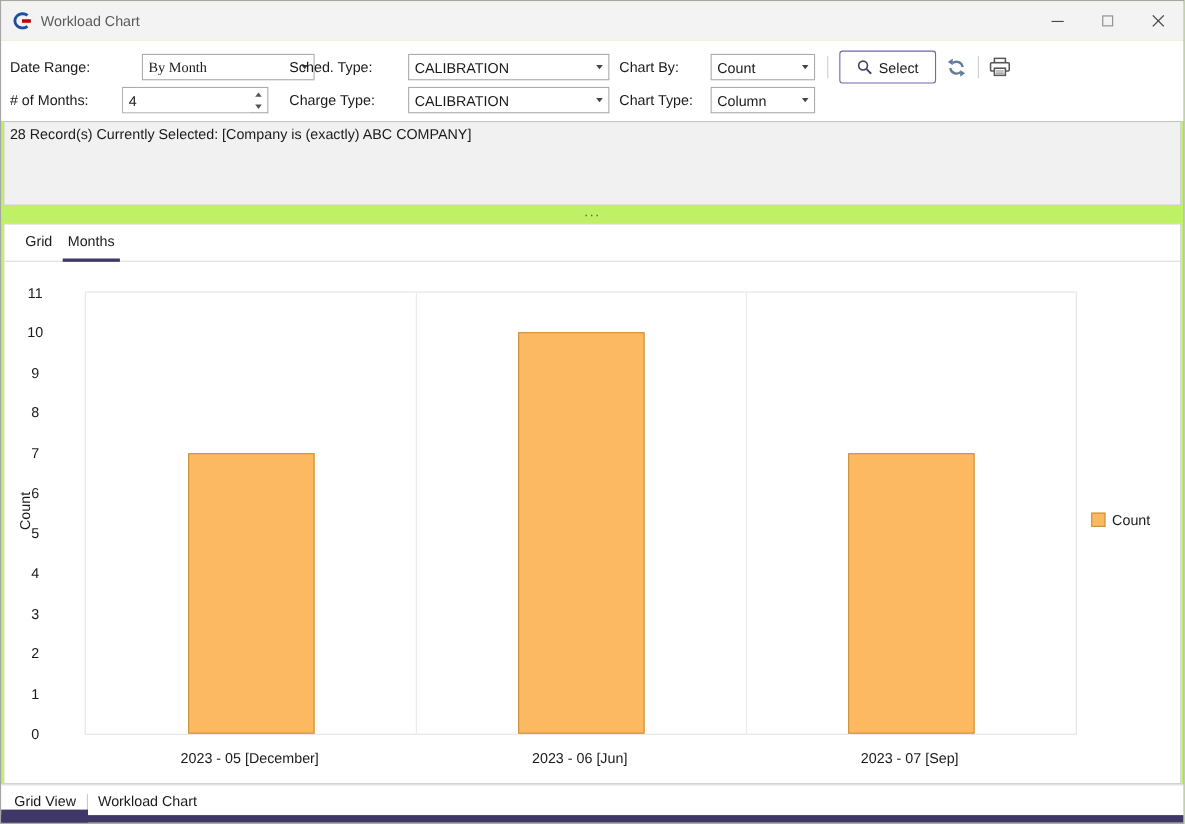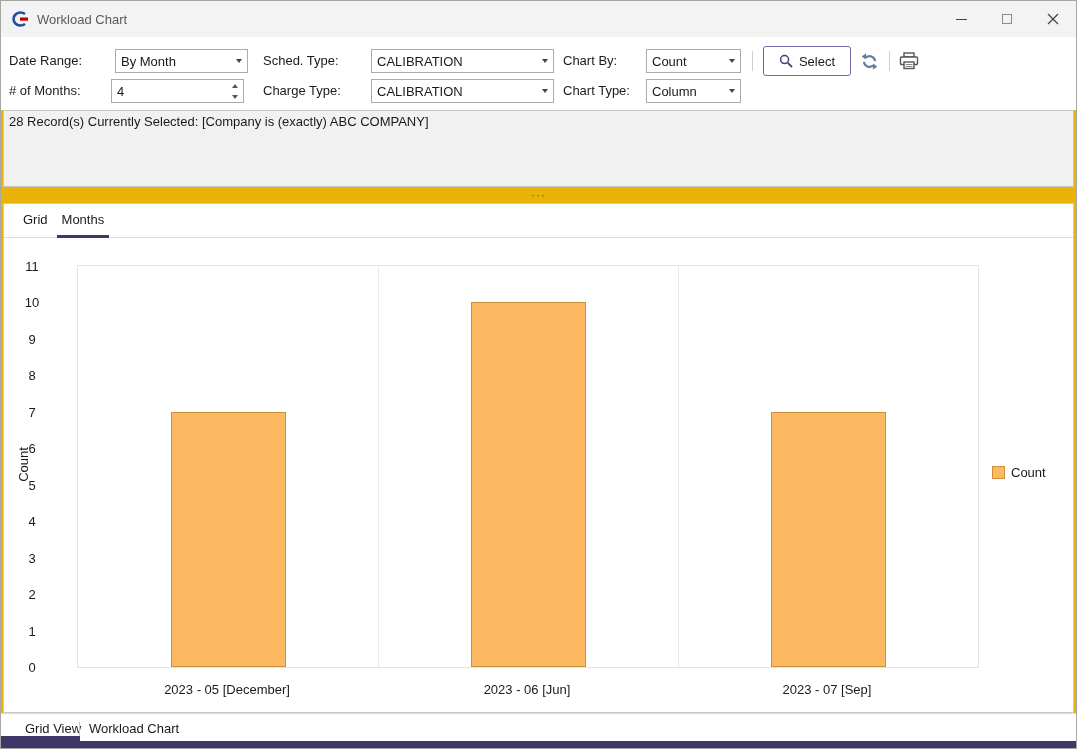--- a/index.html
+++ b/index.html
@@ -3,21 +3,21 @@
 <meta charset="utf-8">
 <style>
   * { box-sizing: border-box; margin: 0; padding: 0; }
   html, body { background: #ffffff; }
   body { font-family: "Liberation Sans", "DejaVu Sans", sans-serif; }
 
   .window {
     position: relative;
     width: 1077px; height: 749px;
     border: 1px solid #a6a6a6;
-    background: #eab308;
+    background: #bef264;
     overflow: hidden;
   }
 
   
   .titlebar {
     position: absolute; top: 0; left: 0; right: 0; height: 36px;
     background: #f3f3f3;
     display: flex; align-items: center;
   }
   .app-icon { margin: 0 8px 0 10px; display: flex; align-items: center; }
@@ -120,21 +120,21 @@
           <line x1="1" y1="1" x2="11" y2="11" stroke="#444" stroke-width="1.2"></line>
           <line x1="11" y1="1" x2="1" y2="11" stroke="#444" stroke-width="1.2"></line>
         </svg>
       </div>
     </div>
   </div>
 
   <div class="toolbar">
 
     <span class="lbl" style="left:8px; top:16px;">Date Range:</span>
-    <div class="combo" style="left:114px; top:12px; width:133px;">
+    <div class="combo" style="left:128px; top:12px; width:157px;font-family:Liberation Serif, serif;">
       <span class="val">By Month</span>
       <span class="dd">
           <span class="tri-down"></span>
         </span>
     </div>
 
     <span class="lbl" style="left:262px; top:16px;">Sched. Type:</span>
     <div class="combo" style="left:370px; top:12px; width:183px;">
       <span class="val">CALIBRATION</span>
       <span class="dd">
@@ -252,20 +252,20 @@
           <div class="x-label" style="left: 600px; width: 300px;">2023 - 07 [Sep]</div>
         </div>
       <div class="legend">
         <span class="legend-swatch"></span>
         <span class="legend-label">Count</span>
       </div>
     </div>
   </div>
 
   <div class="bottom-bar">
-    <span class="btab" style="left:12px;margin-left:12px;">Grid View</span>
+    <span class="btab" style="left:12px;">Grid View</span>
     <span class="btab-sep"></span>
     <span class="btab" style="left:88px;">Workload Chart</span>
     <div class="bottom-indicator"></div>
     <div class="bottom-strip"></div>
   </div>
 
 </div>
 
 </body></html>

